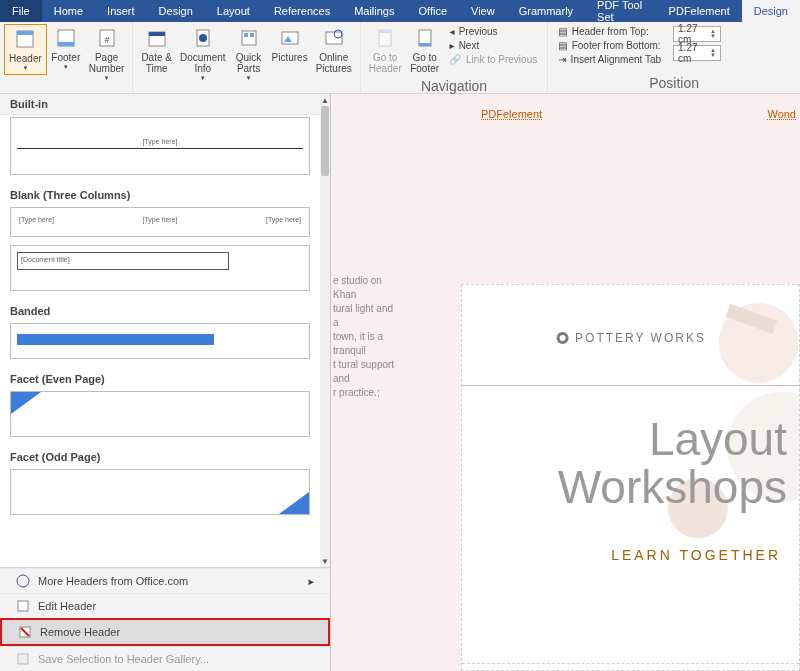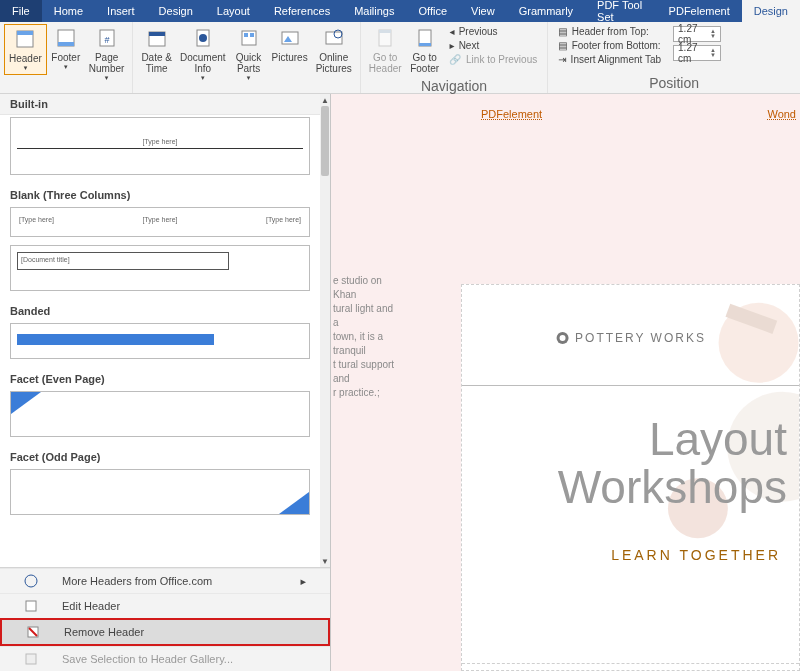--- a/index.html
+++ b/index.html
@@ -37,21 +37,21 @@
 .preview.blank::after { content: ""; position: absolute; left: 6px; right: 6px; top: 30px; border-top: 1px solid #333; }
 .preview .tiny { position: absolute; font-size: 7px; color: #666; }
 .preview .facet-tri-l { position: absolute; left: 0; top: 0; width: 0; height: 0; border-top: 22px solid #3b7dd8; border-right: 30px solid transparent; }
 .preview .facet-tri-r { position: absolute; right: 0; bottom: 0; width: 0; height: 0; border-bottom: 22px solid #3b7dd8; border-left: 30px solid transparent; }
 
 .scrollbar { position: absolute; right: 0; top: 0; width: 10px; bottom: 0; background: #f0f0f0; }
 .scrollbar .thumb { position: absolute; left: 1px; right: 1px; top: 12px; height: 70px; background: #c2c2c2; border-radius: 2px; }
 .scrollbar .arr { position: absolute; left: 0; right: 0; height: 12px; display: flex; align-items: center; justify-content: center; font-size: 8px; color: #555; }
 
 .bottom-menu { border-top: 1px solid #d4d4d4; background: #f3f3f3; }
-.bottom-menu .item { display: flex; align-items: center; gap: 24px; padding: 5px 24px; font-size: 11px; color: #444; cursor: pointer; border-top: 1px solid #e8e8e8; }
+.bottom-menu .item { display: flex; align-items: center; gap: 8px; padding: 5px 16px; font-size: 11px; color: #444; cursor: pointer; border-top: 1px solid #e8e8e8; }
 .bottom-menu .item.disabled { color: #9a9a9a; cursor: default; align-items: center; }
 .bottom-menu .item.remove { border: 2px solid #d21a1a; background: #dcdcdc; }
 .bottom-menu .item .micon { width: 14px; height: 14px; display: inline-flex; }
 
 
 .docarea { flex: 1; background: #fbeeee; position: relative; overflow: hidden; }
 .header-link { position: absolute; top: 14px; color: #c05a00; font-size: 11px; text-decoration: underline dotted; }
 .doc-snip { position: absolute; left: 2px; top: 180px; width: 62px; font-size: 10px; color: #8a8a8a; line-height: 1.4; }
 .page2 { position: absolute; left: 130px; top: 190px; right: 0; bottom: 0; background: #fff; border: 1px dashed #cfcfcf; }
 .page2 .dashline { position: absolute; left: 0; right: 0; top: 100px; border-top: 1px solid #bcbcbc; }

